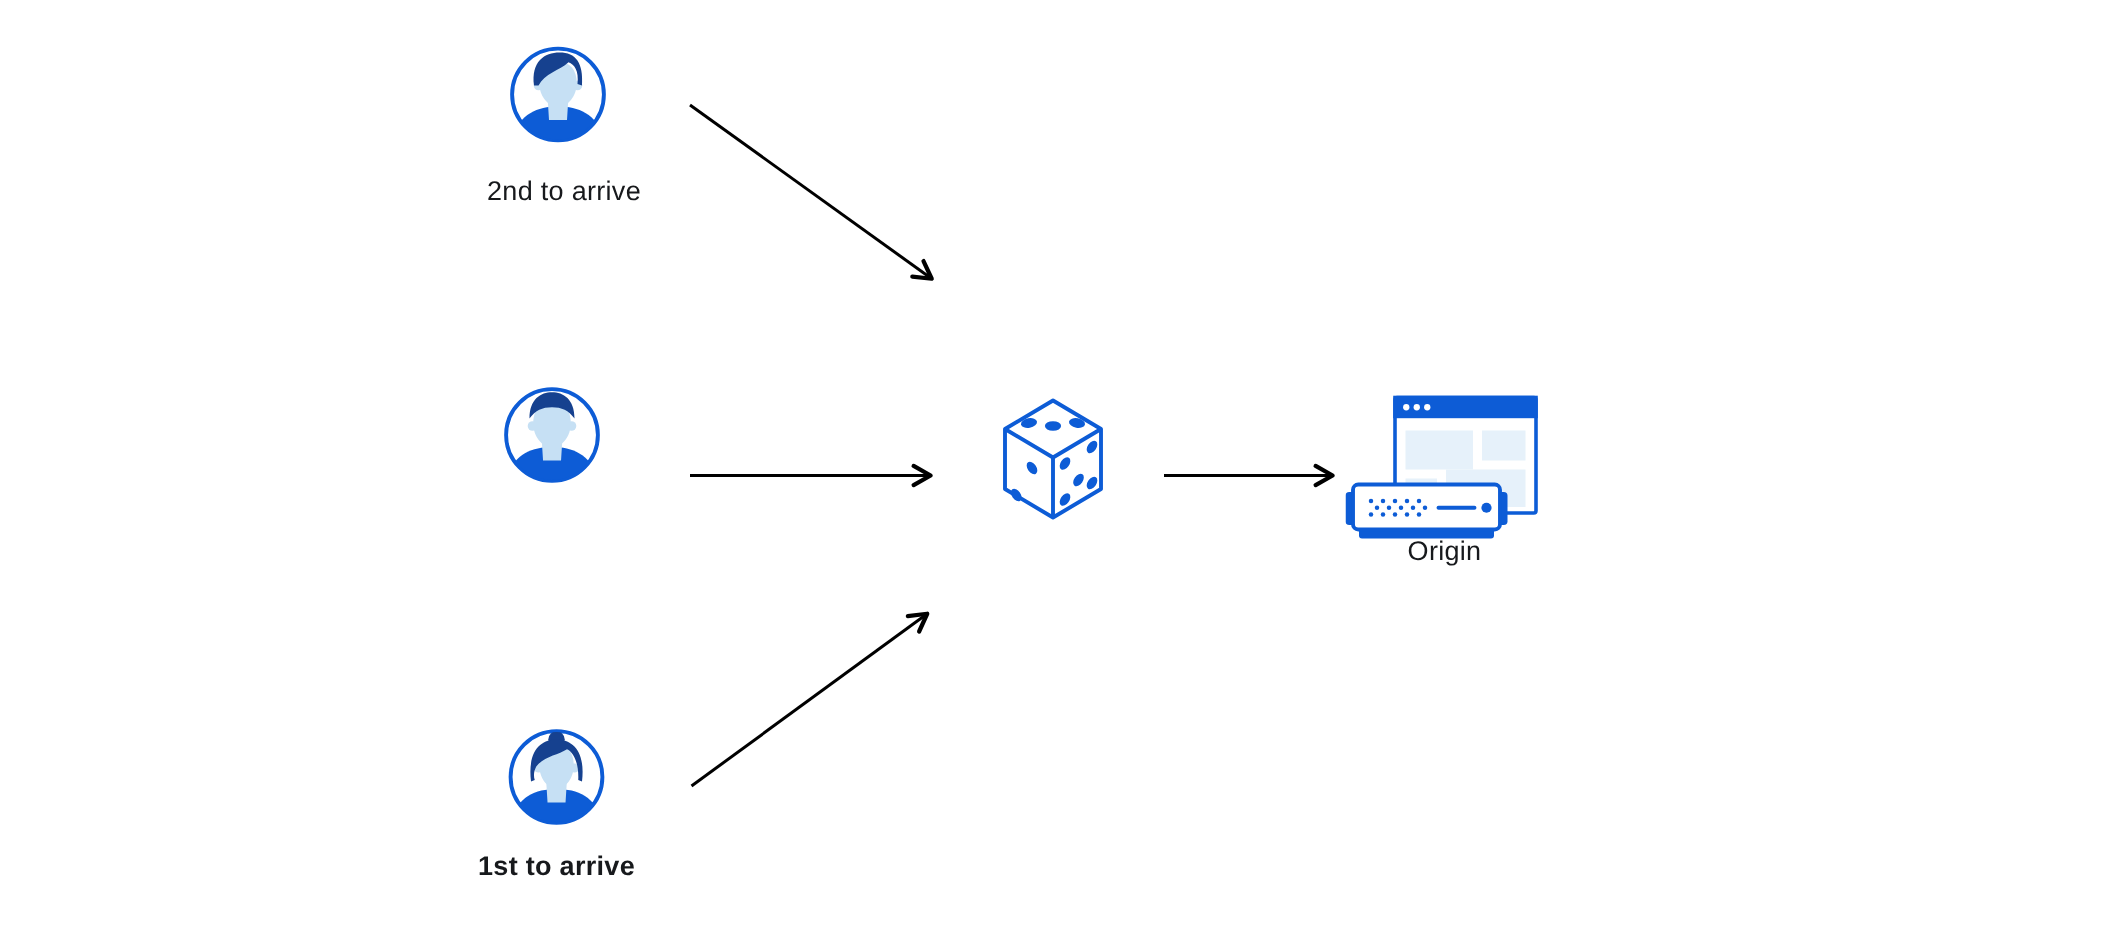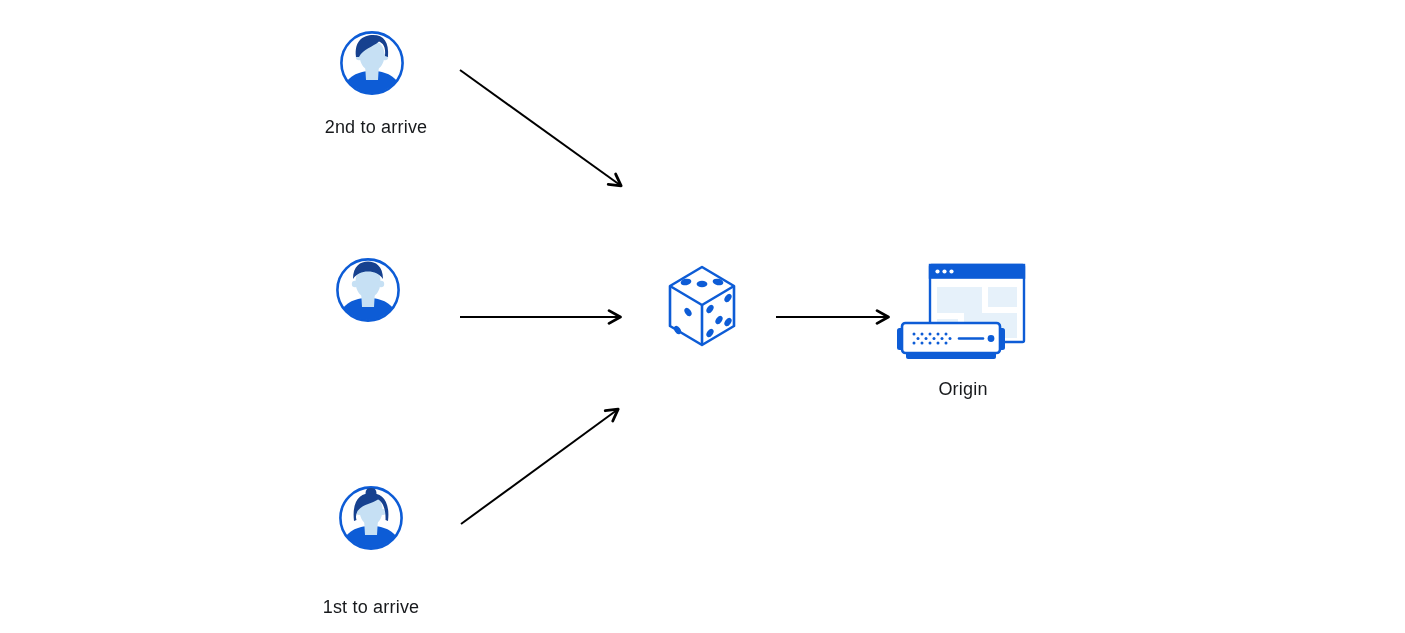--- a/index.html
+++ b/index.html
@@ -82,21 +82,21 @@
         <path d="M2,66 C5,47 18,41 33,41 C48,41 61,47 64,66 Z" fill="#0d5cd6"></path>
         <path d="M26,34 L40,34 L39,50 L27,50 Z" fill="#c6e0f4"></path>
         <circle cx="33" cy="8" r="5.5" fill="#16418f"></circle>
         <circle cx="21" cy="27" r="3" fill="#c6e0f4"></circle>
         <circle cx="45" cy="27" r="3" fill="#c6e0f4"></circle>
         <path d="M33,11 C26,11 21.5,17 21.5,25 C21.5,33.5 26.5,40.5 33,40.5 C39.5,40.5 44.5,33.5 44.5,25 C44.5,17 40,11 33,11 Z" fill="#c6e0f4"></path>
         <path d="M16,36 C13.5,15 23,8 33,8 C43,8 52.5,15 50,36 L47.5,35 C48,24 44.5,16.5 40,14.5 C34,18.5 25,19 19.5,26 C18,29 17.5,32 18.5,35 Z" fill="#16418f"></path>
       </g>
     </svg>
   </div>
-  <div class="node-label" style="left:286px;top:596px;">1st to arrive</div>
+  <div class="node-label" style="left:286px;top:566px;font-weight:bold;">1st to arrive</div>
 
   <div class="abs" style="left:667px;top:264px;">
     <svg width="70" height="84" viewBox="0 0 70 84">
       <g fill="#ffffff" stroke="#0d5cd6" stroke-width="2.6" stroke-linejoin="round">
         <path d="M35,3 L67,22 L67,62 L35,81 L3,62 L3,22 Z"></path>
         <path d="M3,22 L35,41 L67,22" fill="none"></path>
         <path d="M35,41 L35,81" fill="none"></path>
       </g>
       <g fill="#0d5cd6">
 
@@ -153,15 +153,15 @@
             <circle cx="25" cy="81" r="1.5"></circle>
             <circle cx="33" cy="81" r="1.5"></circle>
             <circle cx="41" cy="81" r="1.5"></circle>
             <circle cx="49" cy="81" r="1.5"></circle>
         </g>
         <line x1="62" y1="76.5" x2="86" y2="76.5" stroke="#0d5cd6" stroke-width="2.6" stroke-linecap="round"></line>
         <circle cx="94" cy="76.5" r="3.4" fill="#0d5cd6"></circle>
       </g>
     </svg>
   </div>
-  <div class="node-label" style="left:878px;top:378px;">Origin</div>
+  <div class="node-label" style="left:878px;top:356px;">Origin</div>
 
 </div>
 
 </body></html>

